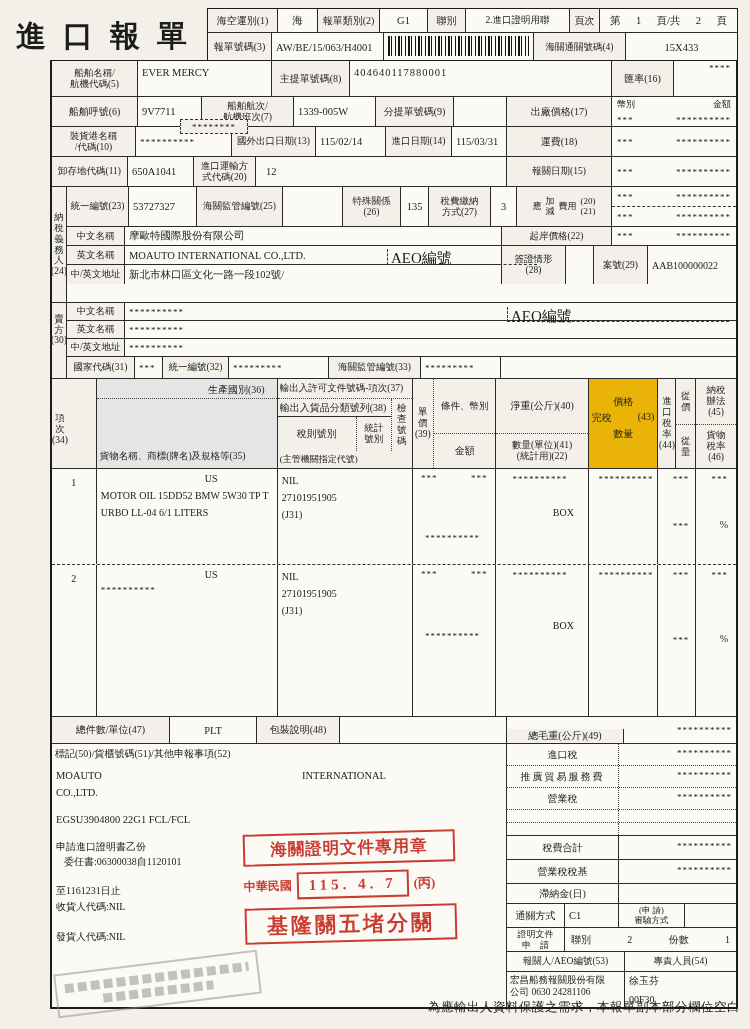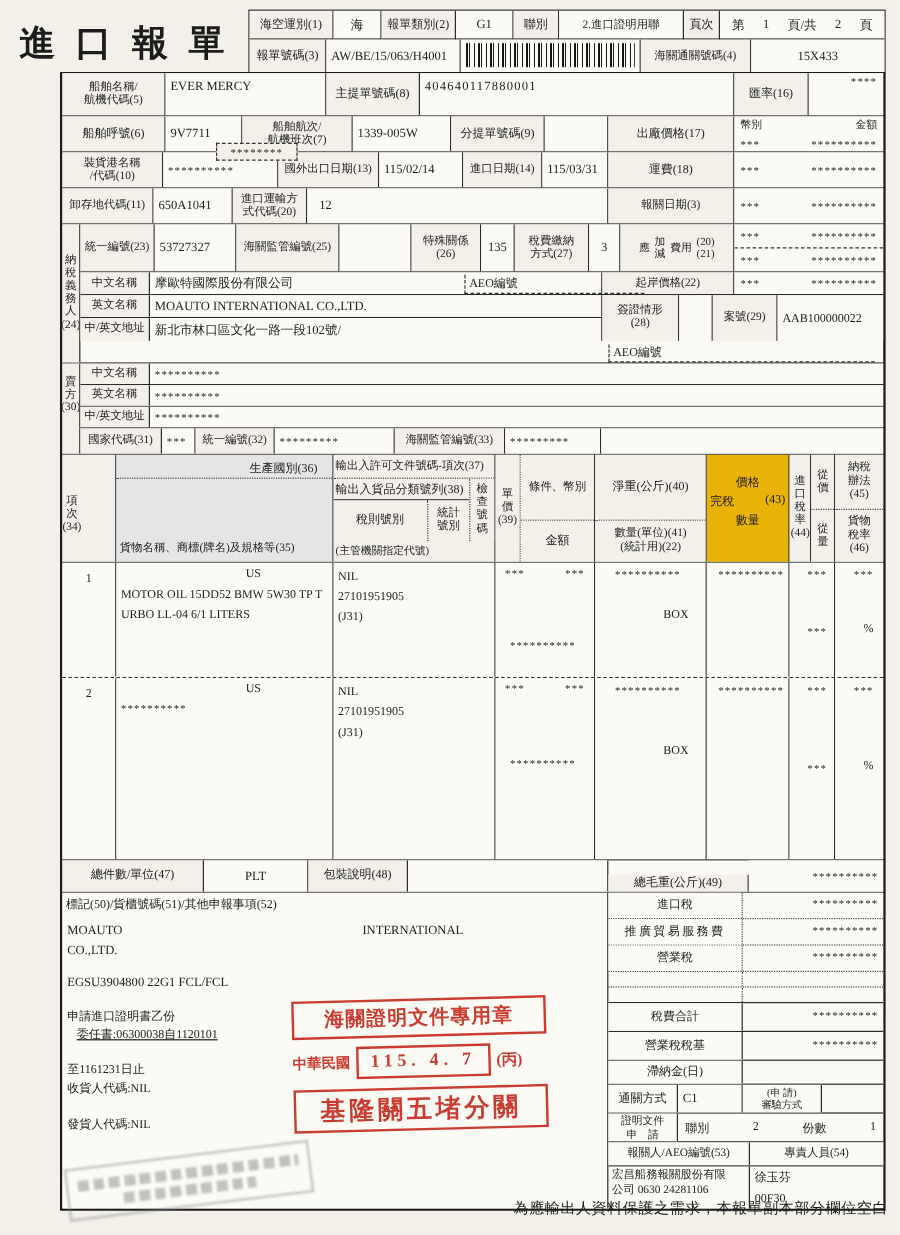--- a/index.html
+++ b/index.html
@@ -20,21 +20,21 @@
   .stars{font-size:9px;letter-spacing:1px;}
   .vlab{display:flex;align-items:center;justify-content:center;text-align:center;
         font-size:9.5px;line-height:1.15;white-space:pre-line;background:#f2f0e9;}
   .col{display:flex;flex-direction:column;box-sizing:border-box;}
   #title{font-size:30px;font-weight:bold;letter-spacing:17px;white-space:nowrap;}
   #barcode{height:20px;margin:3px 4px;background:
      repeating-linear-gradient(90deg,#161616 0 2px,#fbfaf5 2px 3px,#161616 3px 4px,#fbfaf5 4px 7px,#161616 7px 8px,#fbfaf5 8px 10px);}
   .dashbox{border:1.5px dashed #333;background:#f2f0e9;font-size:9px;letter-spacing:1px;
            display:flex;align-items:center;justify-content:center;}
   .aeo{position:absolute;border-left:1.5px dashed #333;border-bottom:1.5px dashed #333;
-       font-size:10px;padding:0 0 1px 3px;background:transparent;}
+       font-size:15px;padding:0 0 1px 3px;background:transparent;margin-top:20px;}
   .stamp{color:#c5281c;transform:rotate(-1.5deg);opacity:.9;}
   .stamp .l1{font-size:16.5px;font-weight:bold;border:2.5px solid #c5281c;text-align:center;
              padding:3px 2px;letter-spacing:1px;}
   .stamp .mid{display:flex;align-items:center;gap:5px;margin-top:7px;}
   .stamp .era{font-size:12px;font-weight:bold;}
   .stamp .dt{border:2.5px solid #c5281c;font-size:15px;font-weight:bold;letter-spacing:4px;
              padding:3px 10px;}
   .stamp .cls{font-size:13px;font-weight:bold;}
   .stamp .l3{margin-top:8px;font-size:21px;font-weight:bold;border:2.5px solid #c5281c;
              text-align:center;letter-spacing:3px;padding:2px 0;}
@@ -125,21 +125,21 @@
         <span>**********</span>
       </div>
     </div>
 
     <div class="row bb" style="height:30px;">
       <div class="c br lab f95" style="width:76px;">卸存地代碼(11)</div>
       <div class="c br val" style="width:66px;">650A1041</div>
       <div class="c br vlab" style="width:62px;">進口運輸方
 式代碼(20)</div>
       <div class="c br val" style="width:251px;padding-left:10px;">12</div>
-      <div class="c br lab f95" style="width:105px;">報關日期(3)</div>
+      <div class="c br lab f95" style="width:105px;">報關日期(15)</div>
       <div class="c row just stars" style="flex:1;align-items:center;padding:0 5px;background:#fbfaf5;">
         <span>***</span>
         <span>**********</span>
       </div>
     </div>
 
     <div class="abs val" style="left:455px;top:127px;width:55px;height:28px;background:transparent;">115/04/01</div>
 
     <div class="abs dashbox" style="left:128px;top:58px;width:68px;height:15px;">********</div>
 
@@ -396,21 +396,21 @@
 
     <div class="row" style="height:263px;">
 
       <div class="c br" style="width:455px;background:#fbfaf5;">
         <div class="abs" style="top:3px;left:3px;font-size:10px;">標記(50)/貨櫃號碼(51)/其他申報事項(52)</div>
         <span class="abs" style="top:26px;left:4px;font-size:10.5px;">MOAUTO</span>
         <span class="abs" style="top:26px;left:250px;font-size:10.5px;">INTERNATIONAL</span>
         <span class="abs" style="top:43px;left:4px;font-size:10.5px;">CO.,LTD.</span>
         <span class="abs" style="top:70px;left:4px;font-size:10.5px;">EGSU3904800 22G1 FCL/FCL</span>
         <span class="abs" style="top:96px;left:4px;font-size:10px;">申請進口證明書乙份</span>
-        <span class="abs" style="top:111px;left:12px;font-size:10px;text-decoration:underline;">委任書:06300038自1120101</span>
+        <span class="abs" style="top:111px;left:12px;font-size:10px;">委任書:06300038自1120101</span>
         <span class="abs" style="top:140px;left:4px;font-size:10px;">至1161231日止</span>
         <span class="abs" style="top:156px;left:4px;font-size:10px;">收貨人代碼:NIL</span>
         <span class="abs" style="top:186px;left:4px;font-size:10px;">發貨人代碼:NIL</span>
 
         <div class="abs stamp" style="left:192px;top:88px;width:212px;">
           <div class="l1">海關證明文件專用章</div>
           <div class="mid">
             <span class="era">中華民國</span>
             <span class="dt">115. 4.  7</span>
             <span class="cls">(丙)</span>

